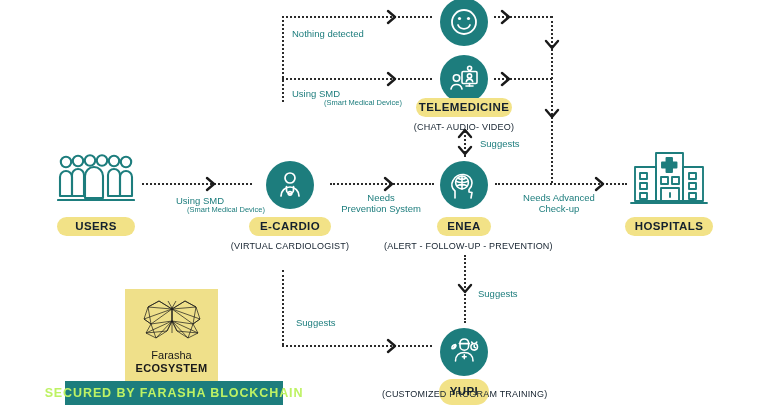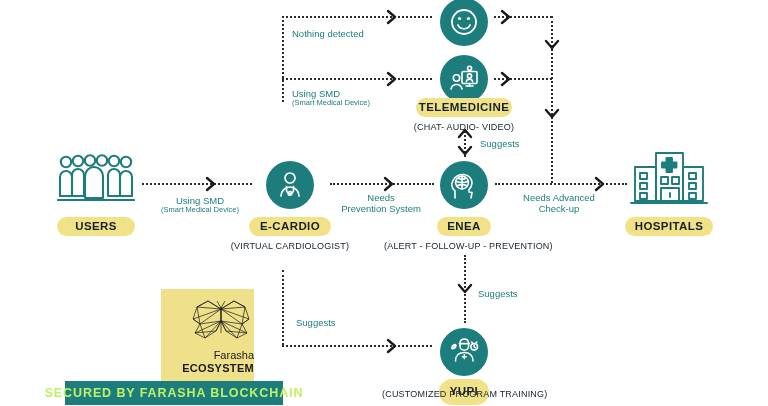--- a/index.html
+++ b/index.html
@@ -63,20 +63,21 @@
   .edge-label {
     position: absolute;
     color: #1d7d7d;
     font-size: 9.5px;
     line-height: 1.18;
     white-space: nowrap;
   }
   .edge-label .sub {
     display: block;
     font-size: 7.5px;
+    margin-left: 32px;
   }
   .edge-label.center { text-align: center; }
 
   
   .dot-h {
     position: absolute;
     height: 0;
     border-top: 2px dotted #2b2b2b;
   }
   .dot-v {
@@ -85,23 +86,22 @@
     border-left: 2px dotted #2b2b2b;
   }
   .chev { position: absolute; }
 
   
   .farasha-box {
     position: absolute;
     background: #efe08a;
     display: flex;
     flex-direction: column;
-    align-items: flex-end;
+    align-items: center;
     justify-content: center;
-    margin-left: 36px;
   }
   .farasha-name {
     color: #1a1a1a;
     font-size: 11px;
     line-height: 1.15;
     text-align: center;
     margin-top: 2px;
   }
   .farasha-sub {
     color: #1a1a1a;

